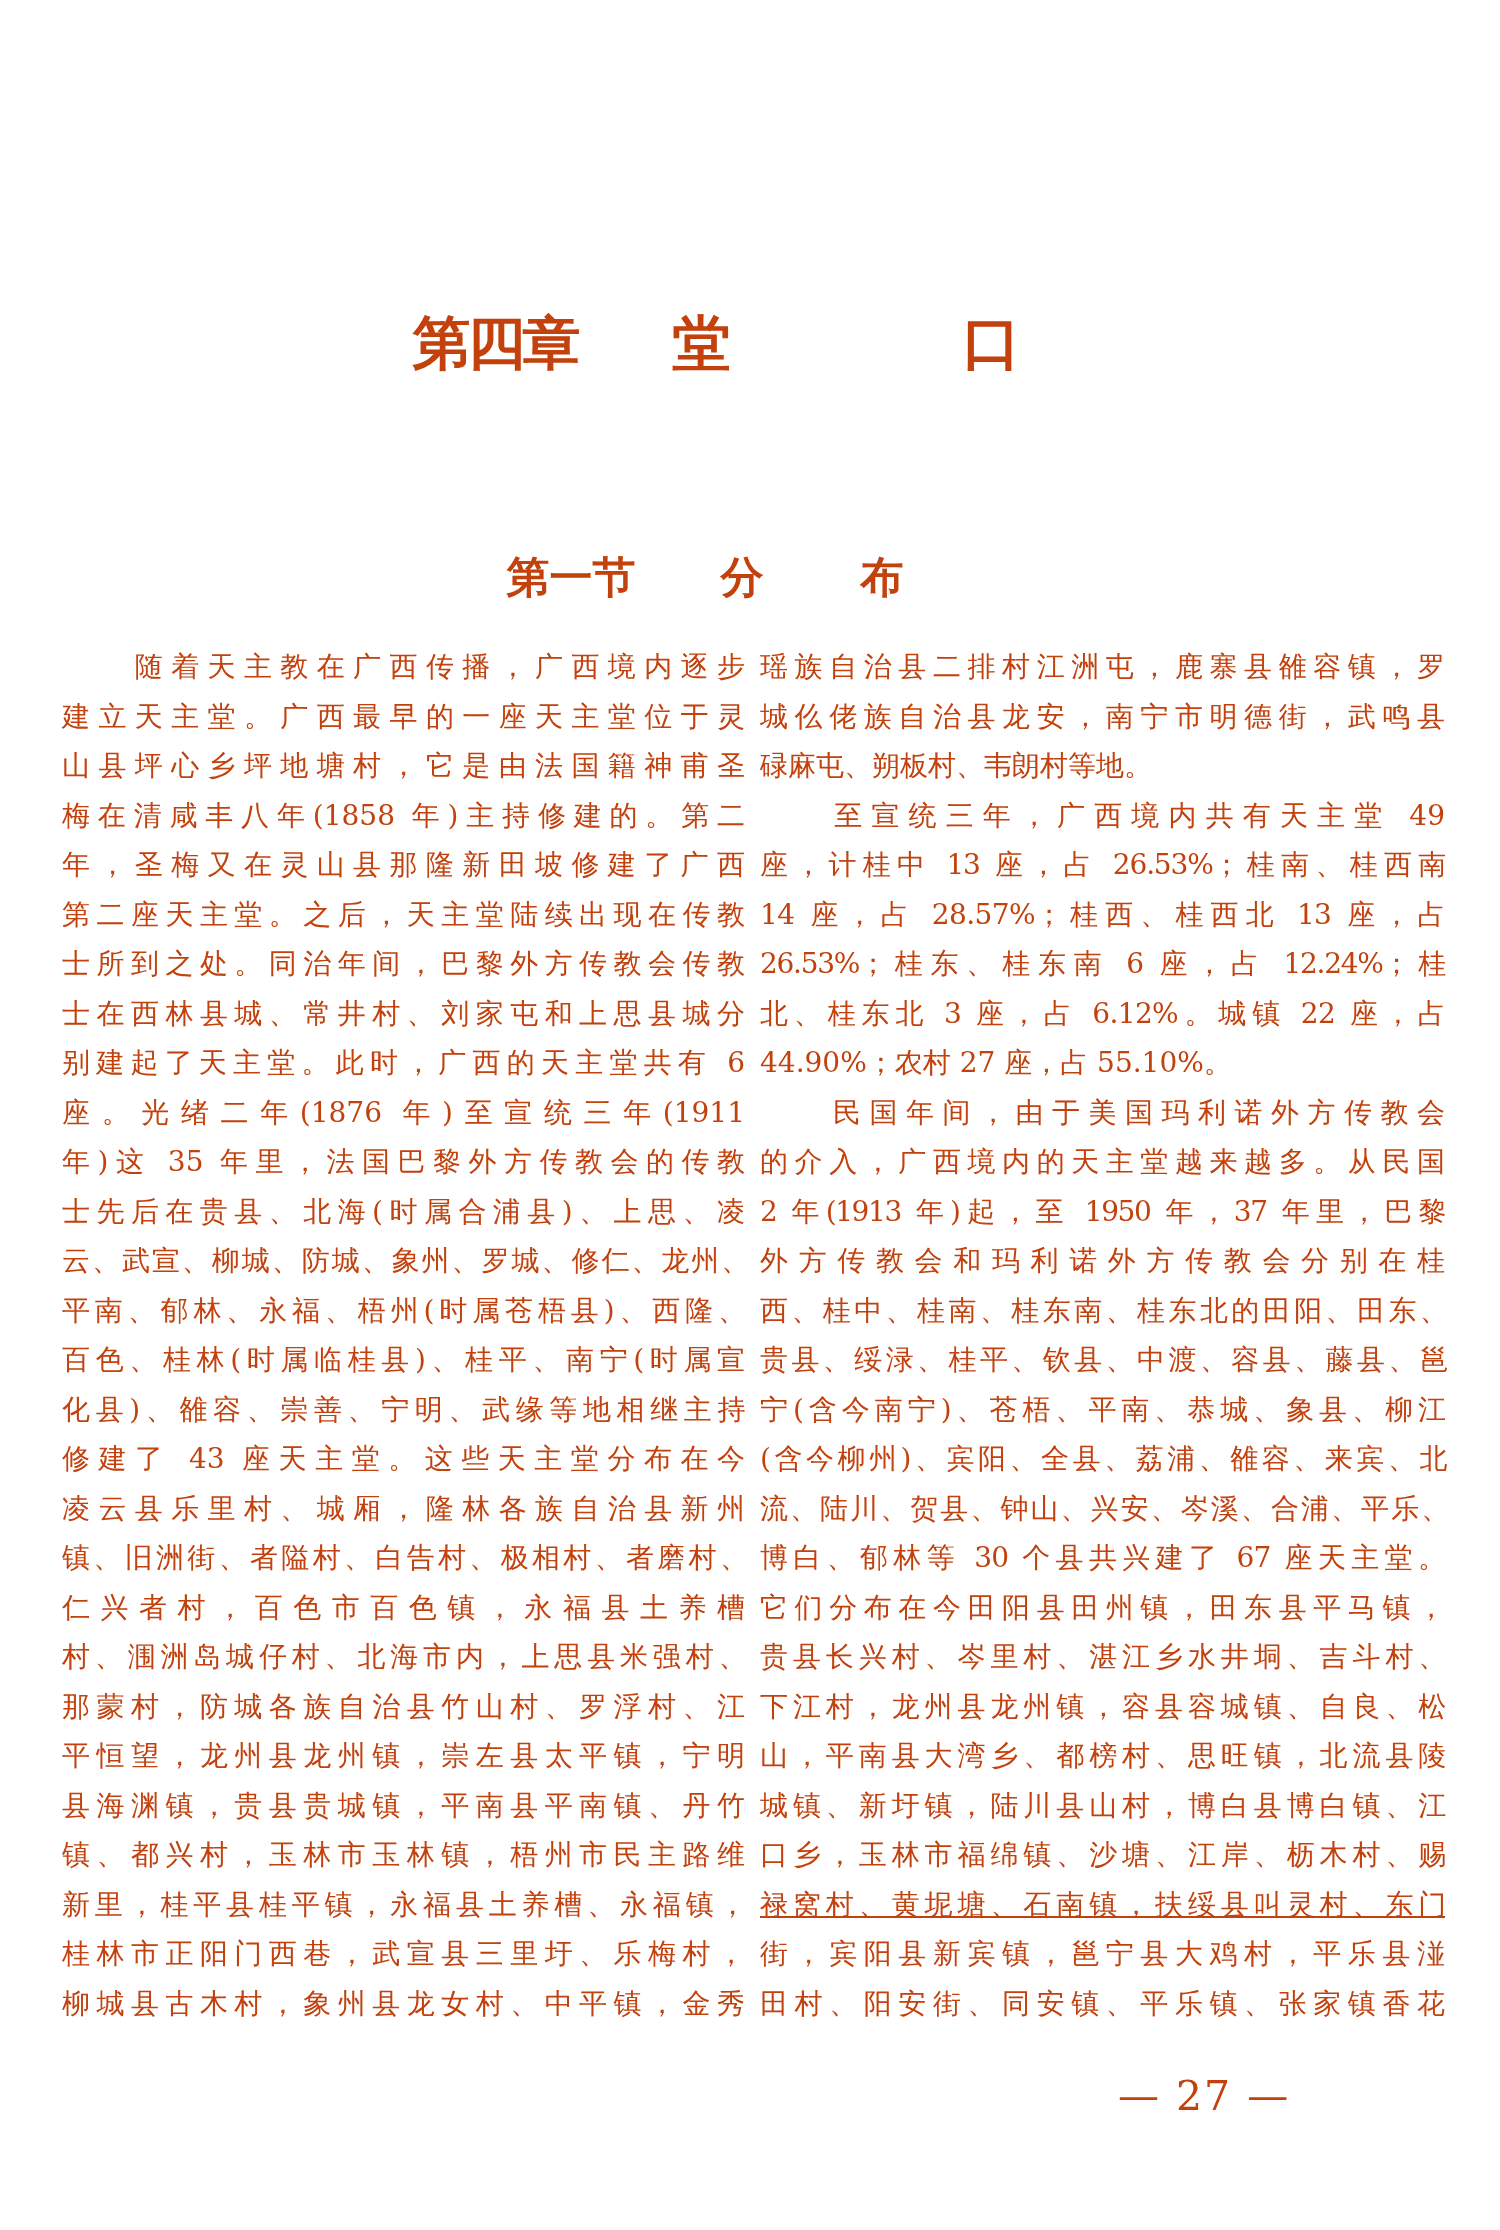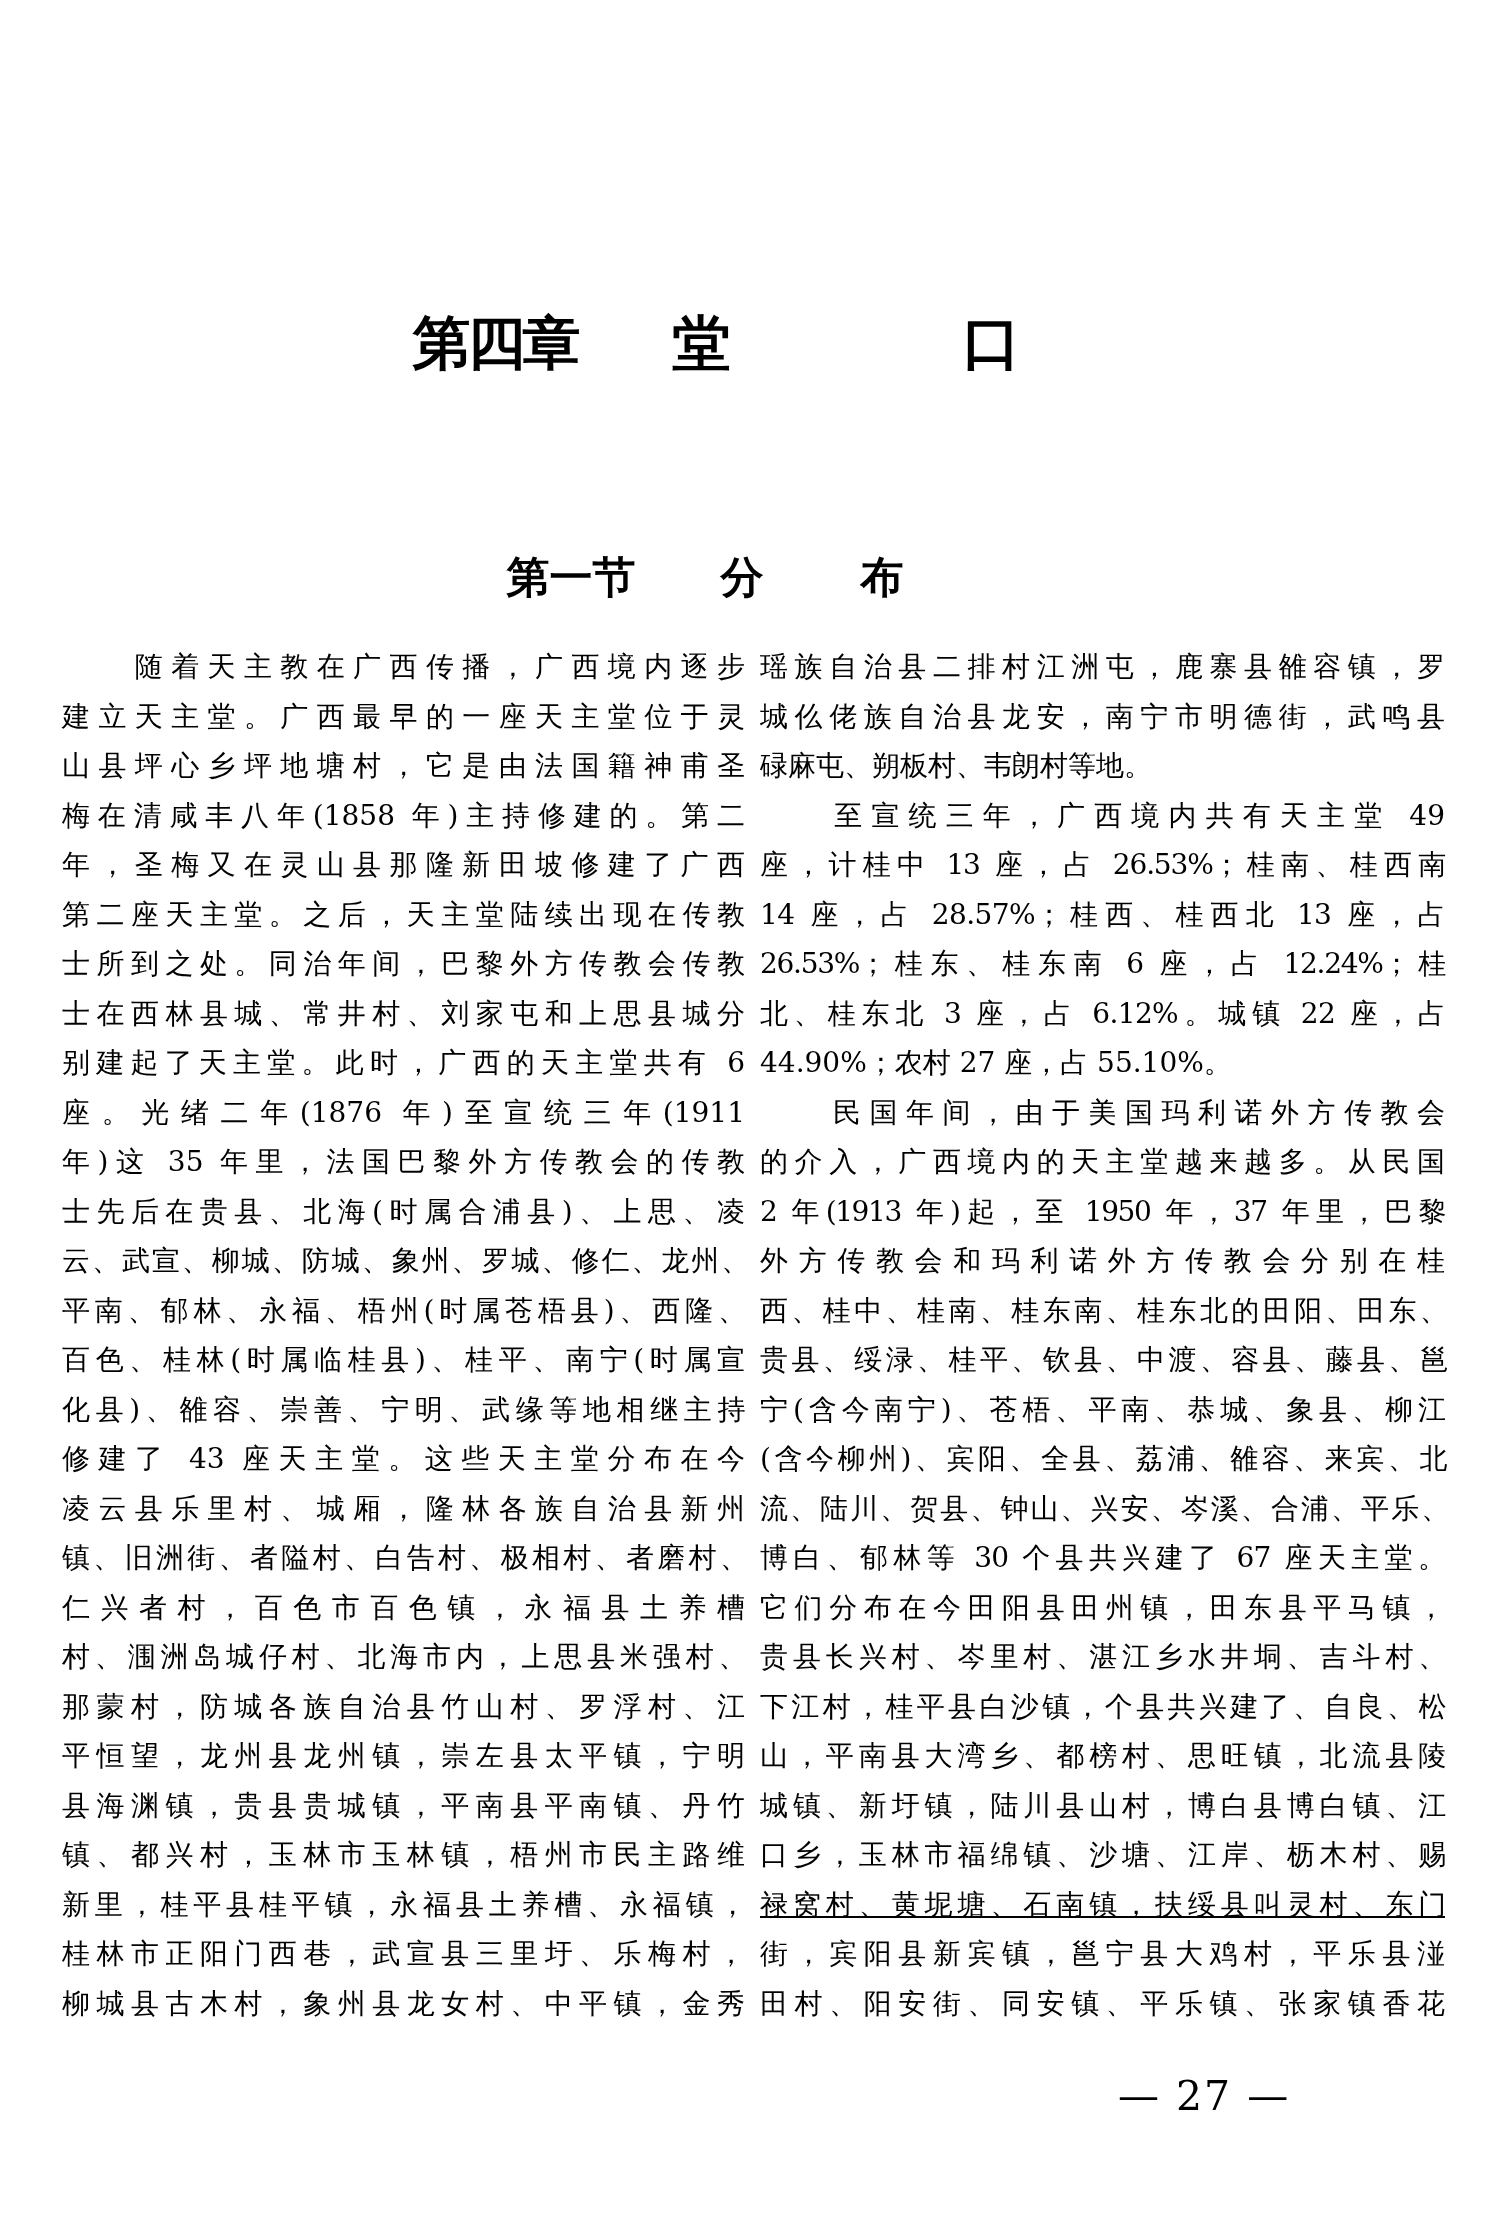--- a/index.html
+++ b/index.html
@@ -2,21 +2,21 @@
 <html><head>
 <meta charset="utf-8">
 <style>
   html, body { margin: 0; padding: 0; background: #e8e8e8; }
   .page {
     position: relative;
     width: 1500px;
     height: 2230px;
     background: #ffffff;
     overflow: hidden;
-    color: #000000;
+    color: #c2410c;
     font-family: "DejaVu Serif", serif;
   }
   .chapter-title {
     position: absolute;
     top: 308px;
     left: 0;
     width: 100%;
     display: flex;
     justify-content: center;
     align-items: flex-start;
@@ -133,21 +133,21 @@
       <div class="line" style="letter-spacing: -1.38437px;"><span>2 年(1913 年)起，至 1950 年，37 年里，巴黎</span></div>
       <div class="line"><span>外方传教会和玛利诺外方传教会分别在桂</span></div>
       <div class="line" style="letter-spacing: -2.86364px;"><span>西、桂中、桂南、桂东南、桂东北的田阳、田东、</span></div>
       <div class="line" style="letter-spacing: -2.86364px;"><span>贵县、绥渌、桂平、钦县、中渡、容县、藤县、邕</span></div>
       <div class="line" style="letter-spacing: -0.978693px;"><span>宁(含今南宁)、苍梧、平南、恭城、象县、柳江</span></div>
       <div class="line" style="letter-spacing: -2.4144px;"><span>(含今柳州)、宾阳、全县、荔浦、雒容、来宾、北</span></div>
       <div class="line" style="letter-spacing: -4.21739px;"><span>流、陆川、贺县、钟山、兴安、岑溪、合浦、平乐、</span></div>
       <div class="line" style="letter-spacing: -0.910625px;"><span>博白、郁林等 30 个县共兴建了 67 座天主堂。</span></div>
       <div class="line"><span>它们分布在今田阳县田州镇，田东县平马镇，</span></div>
       <div class="line" style="letter-spacing: -1.38095px;"><span>贵县长兴村、岑里村、湛江乡水井垌、吉斗村、</span></div>
-      <div class="line" style="letter-spacing: -1.38095px;"><span>下江村，桂平县白沙镇，个县共兴建了、自良、松</span></div>
+      <div class="line" style="letter-spacing: -1.38095px;"><span>下江村，龙州县龙州镇，容县容城镇、自良、松</span></div>
       <div class="line" style="letter-spacing: -1.38095px;"><span>山，平南县大湾乡、都榜村、思旺镇，北流县陵</span></div>
       <div class="line" style="letter-spacing: -1.38095px;"><span>城镇、新圩镇，陆川县山村，博白县博白镇、江</span></div>
       <div class="line" style="letter-spacing: -1.38095px;"><span>口乡，玉林市福绵镇、沙塘、江岸、枥木村、赐</span></div>
       <div class="line" style="letter-spacing: -1.38095px; text-decoration: underline;"><span>禄窝村、黄坭塘、石南镇，扶绥县叫灵村、东门</span></div>
       <div class="line"><span>街，宾阳县新宾镇，邕宁县大鸡村，平乐县湴</span></div>
       <div class="line"><span>田村、阳安街、同安镇、平乐镇、张家镇香花</span></div>
     </div>
 
   <div class="page-number">— 27 —</div>
 

